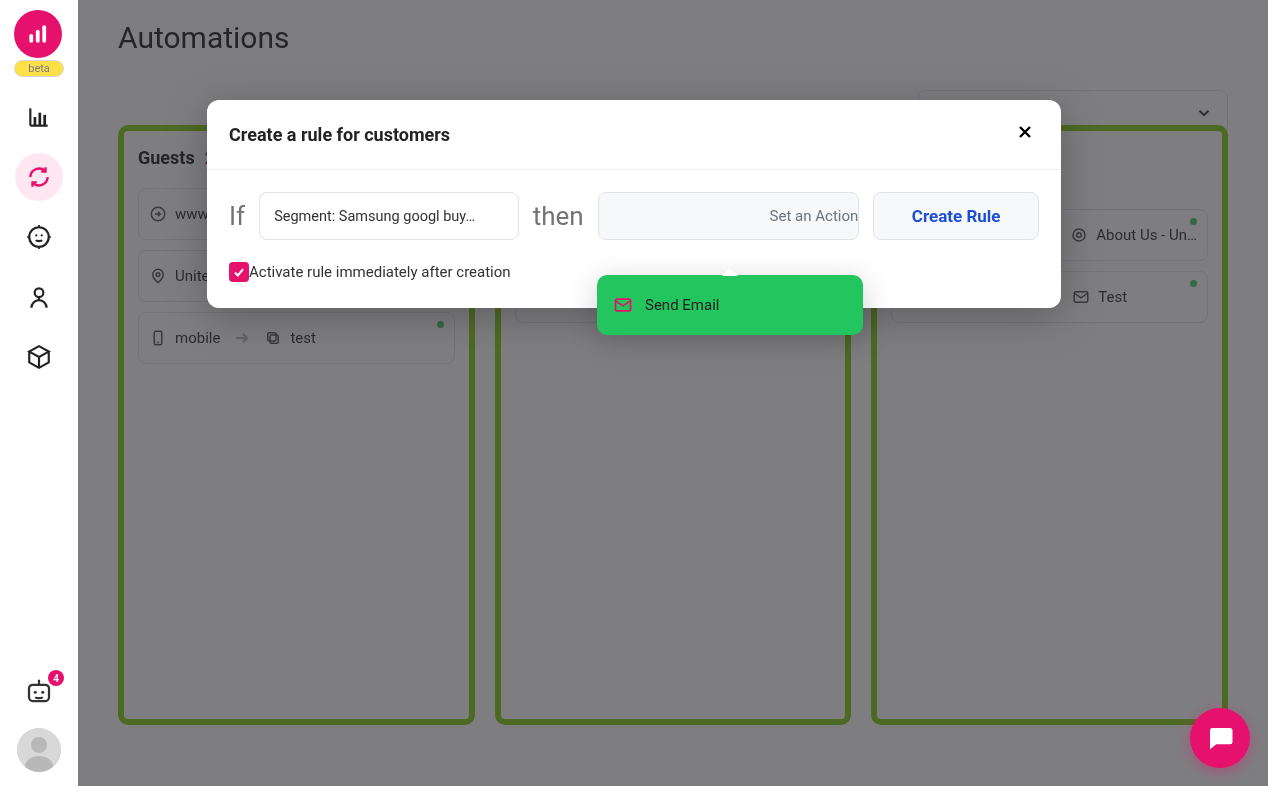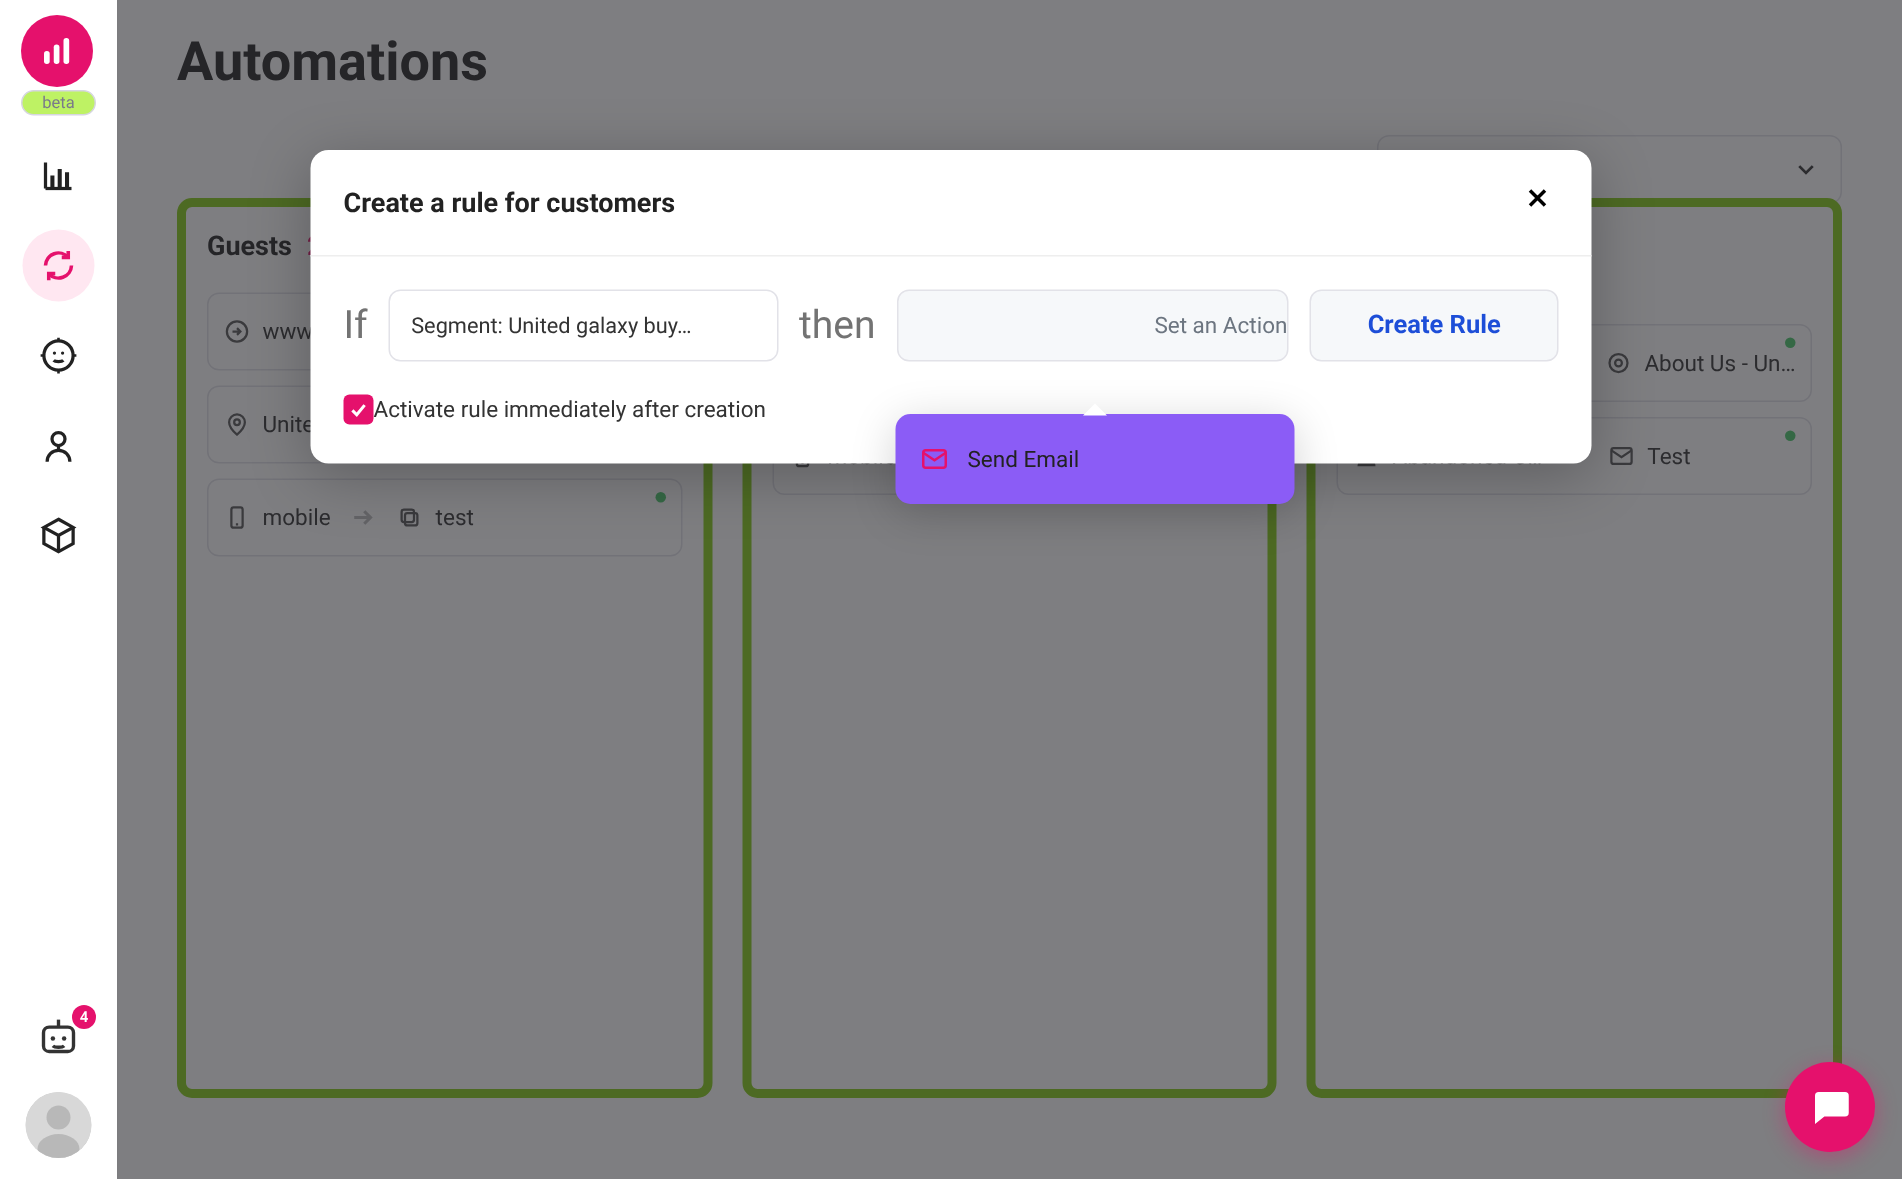--- a/index.html
+++ b/index.html
@@ -40,21 +40,21 @@
     align-items: center;
     justify-content: center;
   }
   .beta-badge {
     margin-top: 2px;
     border: 1px solid #d6d6e0;
     border-radius: 10px;
     font-size: 11px;
     color: #7a7a8a;
     padding: 1px 8px;
-    background: #bef264;
+    background: #fde047;
   }
   .nav-items {
     margin-top: 16px;
     display: flex;
     flex-direction: column;
     gap: 12px;
     align-items: center;
   }
   .nav-item {
     width: 48px; height: 48px;
@@ -99,22 +99,22 @@
   
   .main {
     position: absolute;
     left: 78px; top: 0;
     width: 1190px;
     height: 786px;
     background: #ffffff;
     padding: 20px 40px;
   }
   .page-title {
-    font-size: 36px;
-    font-weight: 700;
+    font-size: 30px;
+    font-weight: 400;
     margin-bottom: 40px;
   }
 
   .top-right-controls {
     position: absolute;
     top: 90px;
     right: 40px;
     display: flex;
     gap: 10px;
     align-items: center;
@@ -307,21 +307,21 @@
     display: flex; align-items: center; justify-content: center;
     color: #fff;
   }
 
   
   .dropdown {
     position: absolute;
     top: 105px;
     left: 390px;
     width: 266px;
-    background: #8b5cf6;
+    background: #22c55e;
     border-radius: 10px;
     box-shadow: 0 6px 30px rgba(0,0,0,0.18);
     padding: 6px 0;
     z-index: 300;
   }
   .dropdown::before {
     content: '';
     position: absolute;
     top: -7px;
     left: 50%;
@@ -555,21 +555,21 @@
     <div class="modal-close">
       <svg width="20" height="20" viewBox="0 0 24 24" stroke="#000" stroke-width="2.8">
           <path d="M6 6l12 12M18 6L6 18"></path>
         </svg>
     </div>
   </div>
   <div class="modal-body">
     <div class="rule-row">
       <span class="kw">If</span>
       <div class="seg-select">
-        <span>Segment: United galaxy buy…</span>
+        <span>Segment: Samsung googl buy…</span>
       </div>
       <span class="kw">then</span>
       <div class="action-select">
         <span>Set an Action</span>
       </div>
       <div class="create-btn">
         <span>Create Rule</span>
       </div>
     </div>
 

